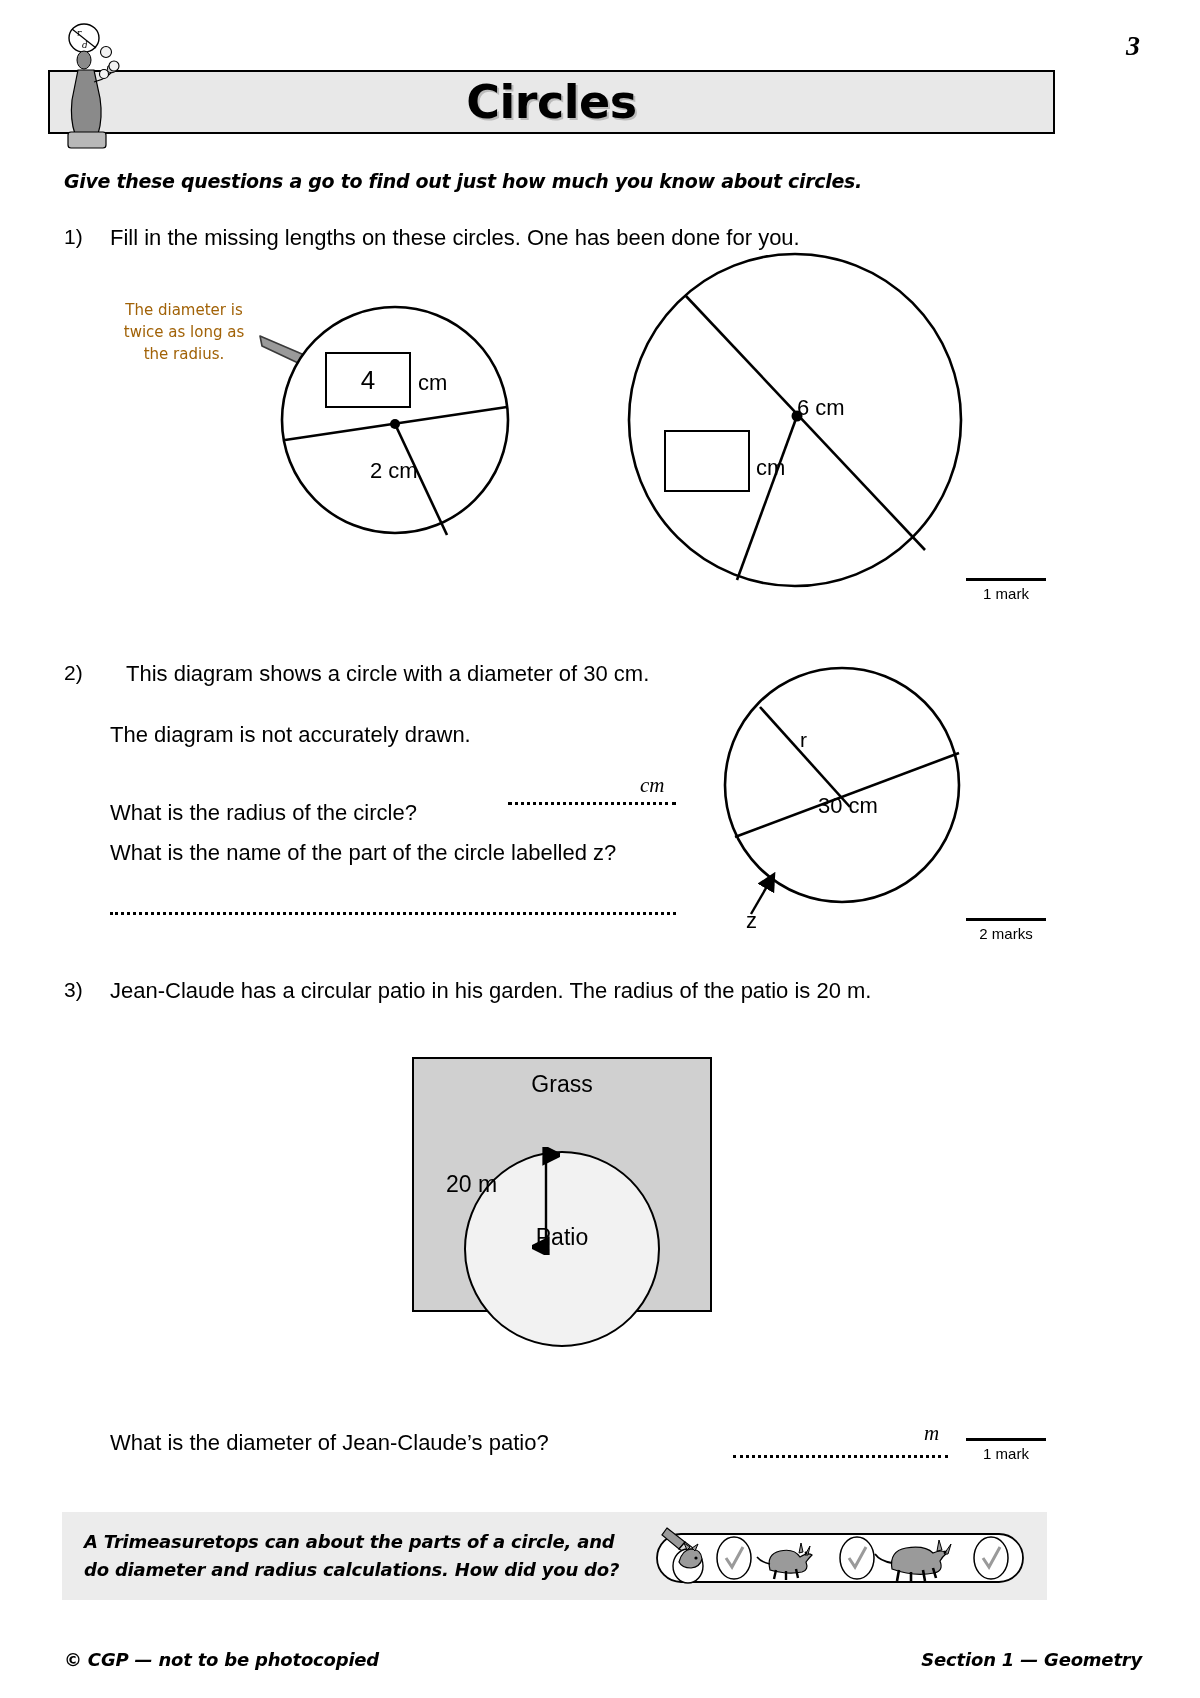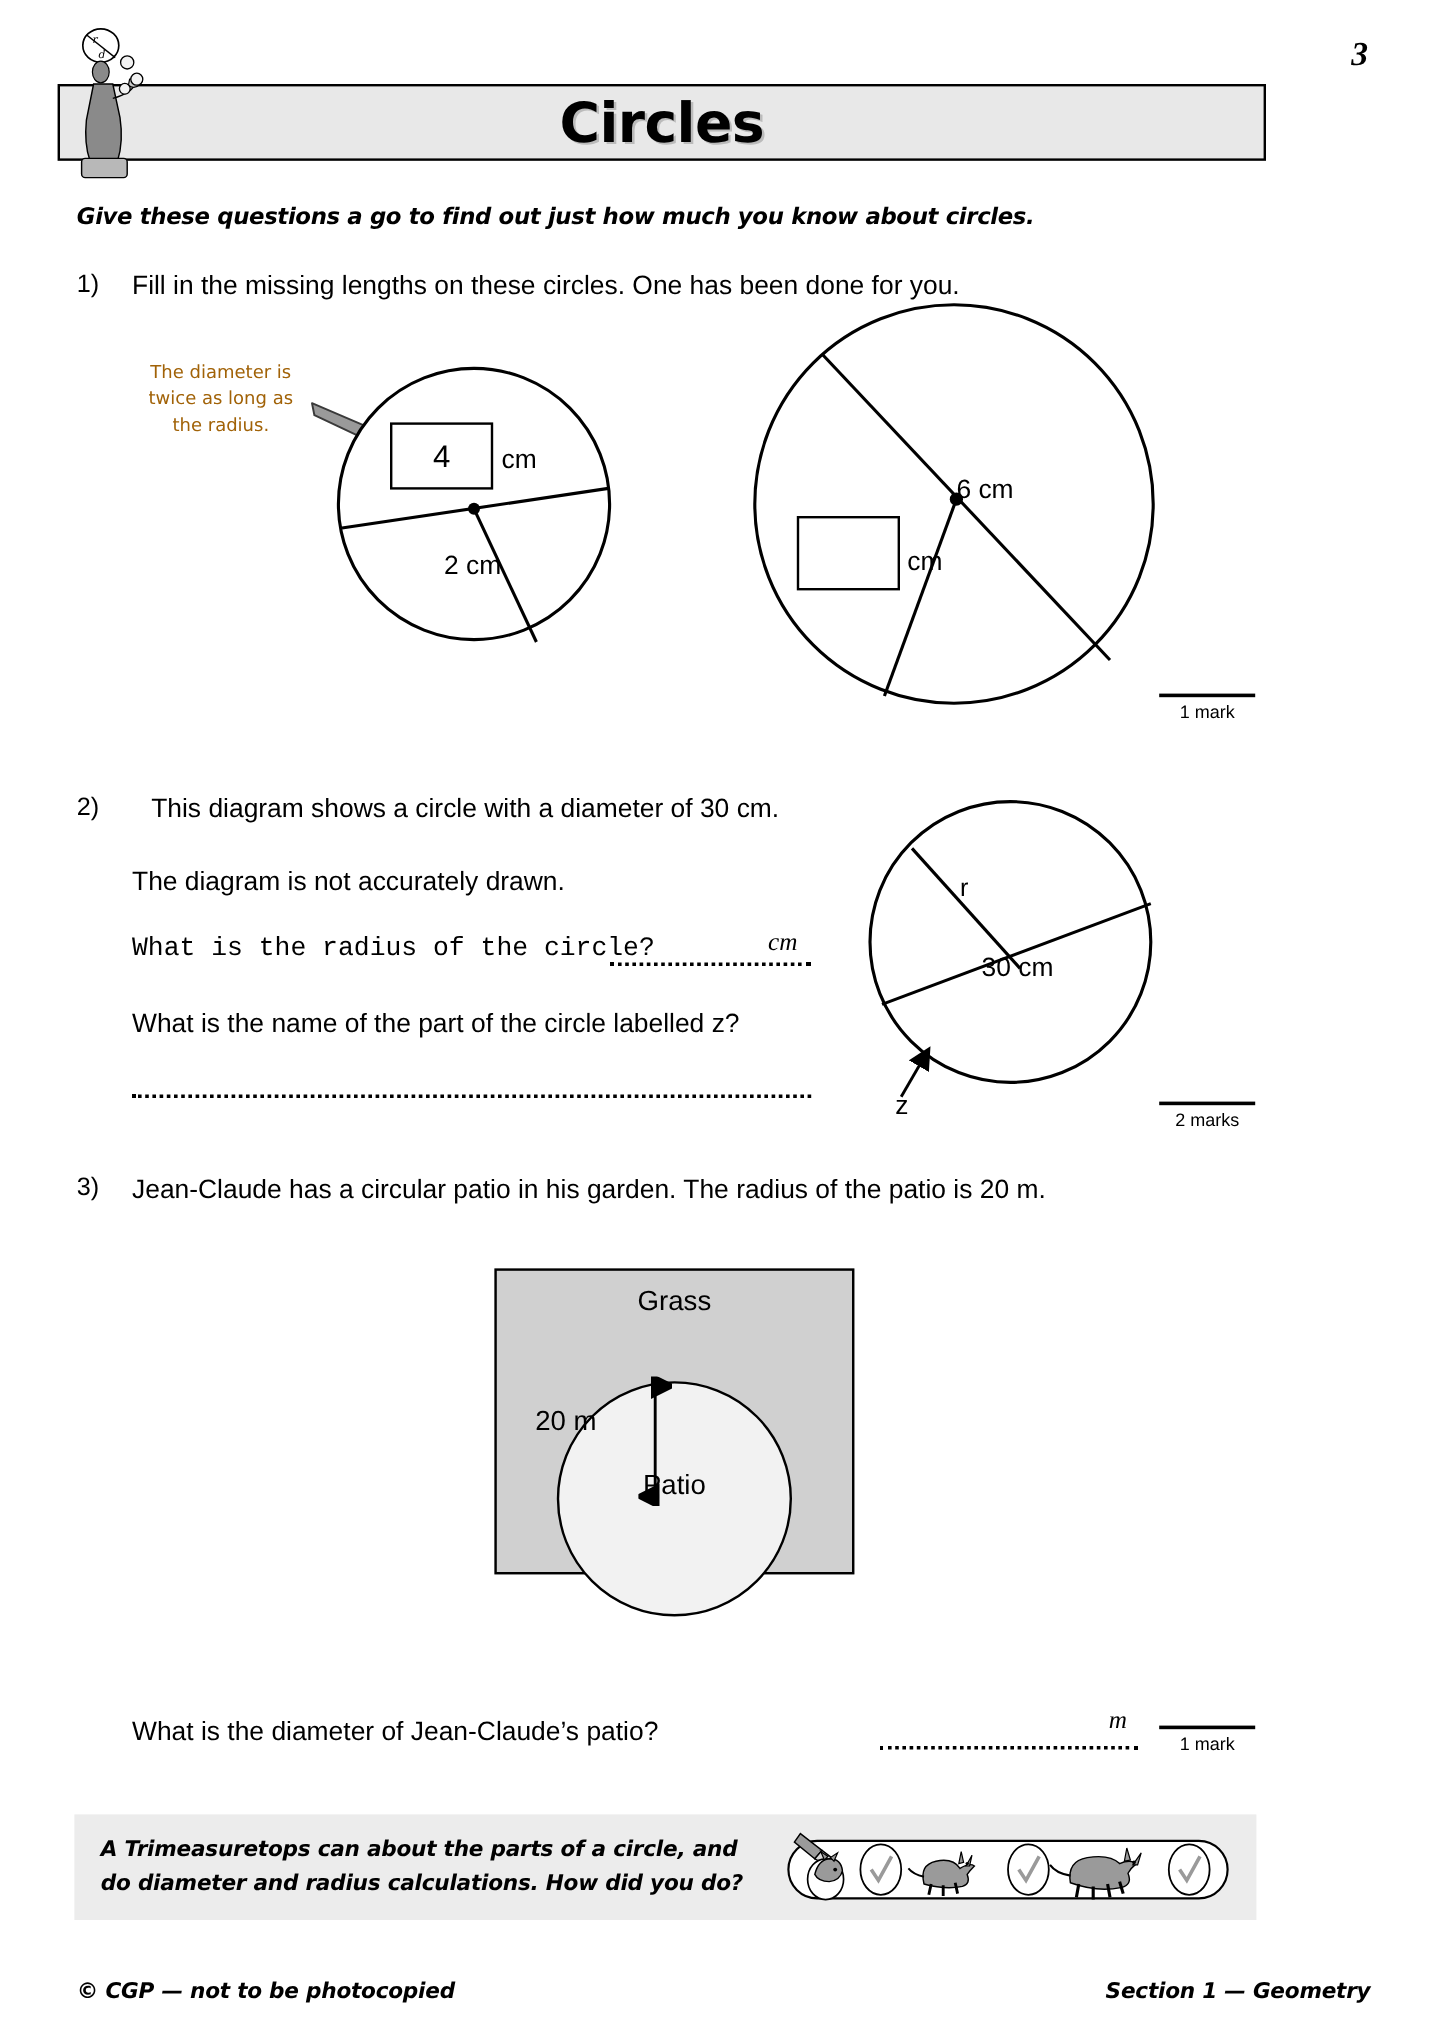--- a/index.html
+++ b/index.html
@@ -250,21 +250,21 @@
   <div class="diagram-label" style="left:797px; top:395px;">6 cm</div>
 
   <div class="mark-block" style="left:966px; top:578px;">
     <div class="mark-rule"></div>
     <div class="mark-label">1 mark</div>
   </div>
 
   <div class="qnum" style="left:64px; top:661px;">2)</div>
   <div class="qtext" style="left:126px; top:661px;">This diagram shows a circle with a diameter of 30 cm.</div>
   <div class="qtext" style="left:110px; top:722px;">The diagram is not accurately drawn.</div>
-  <div class="qtext" style="left:110px; top:778px;font-family:Liberation Mono, monospace;">What is the radius of the circle?</div>
+  <div class="qtext" style="left:110px; top:800px;">What is the radius of the circle?</div>
   <div class="dots" style="left:508px; top:802px; width:168px;"></div>
   <div class="unit" style="left:640px; top:773px;">cm</div>
   <div class="qtext" style="left:110px; top:840px;">What is the name of the part of the circle labelled z?</div>
   <div class="dots" style="left:110px; top:912px; width:566px;"></div>
 
   <svg class="svg-layer" style="left:722px; top:655px;" width="260" height="270" viewBox="0 0 260 270">
     <circle cx="120" cy="130" r="117" fill="#fff" stroke="#000" stroke-width="2.6"></circle>
     <line x1="13" y1="182" x2="237" y2="98" stroke="#000" stroke-width="2.6"></line>
     <line x1="38" y1="52" x2="128" y2="152" stroke="#000" stroke-width="2.6"></line>
     <text x="78" y="92" font-family="Liberation Sans, sans-serif" font-size="21">r</text>

